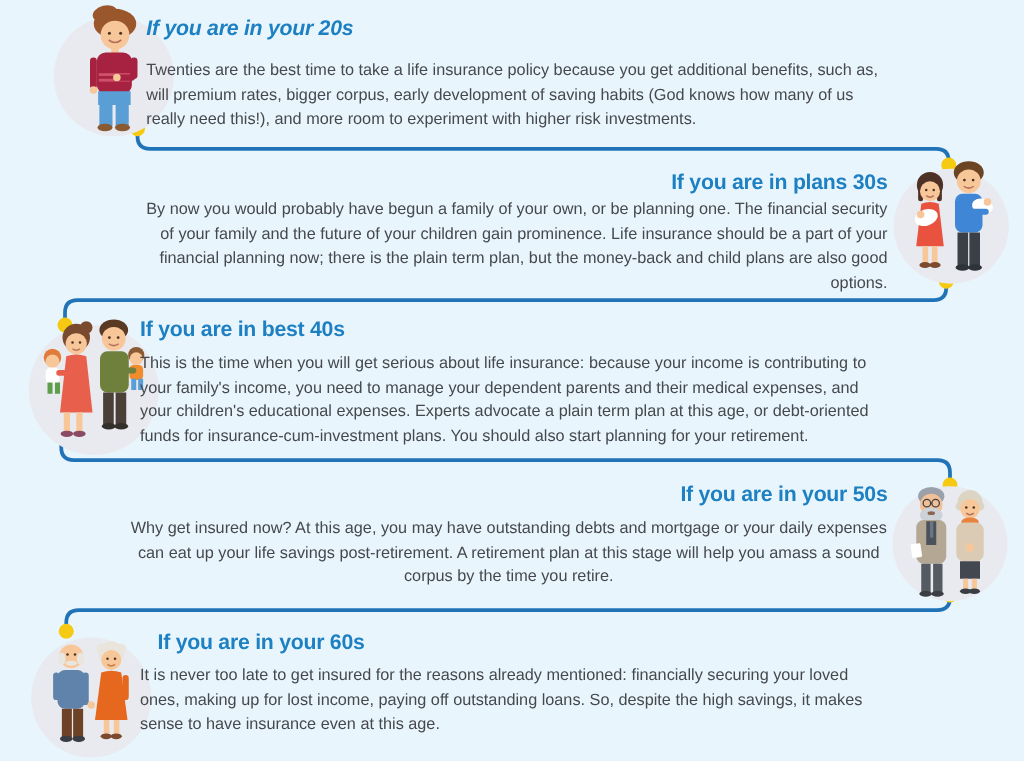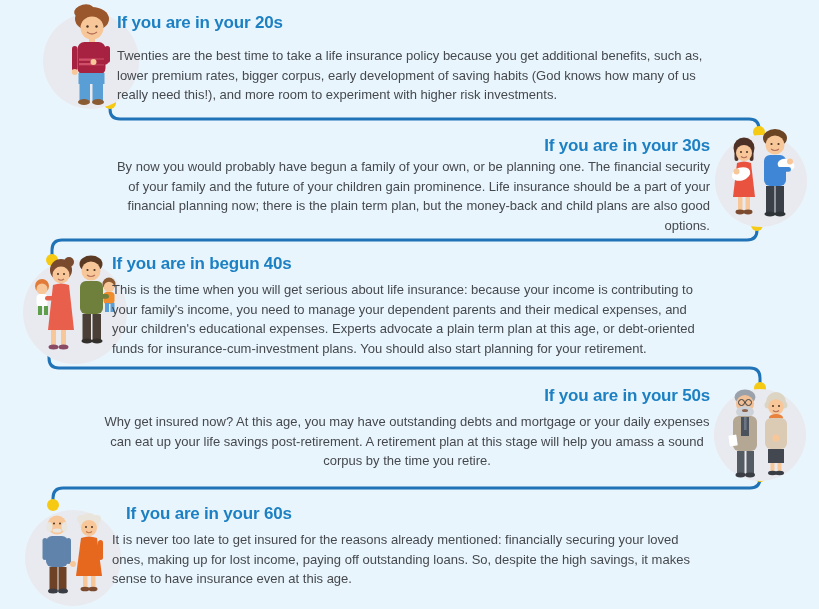--- a/index.html
+++ b/index.html
@@ -80,22 +80,22 @@
           <rect x="52" y="57.5" width="15" height="5" rx="2.5" fill="#a62240"></rect>
           <circle cx="52.5" cy="60" r="3" fill="#f7c79a"></circle>
           <rect x="37.5" y="71" width="26" height="11" fill="#5a9ed6"></rect>
           <rect x="38.5" y="80" width="10.5" height="19" fill="#5a9ed6"></rect>
           <rect x="51.5" y="80" width="10.5" height="19" fill="#5a9ed6"></rect>
           <ellipse cx="43" cy="100" rx="6" ry="3" fill="#8a5a33"></ellipse>
           <ellipse cx="57" cy="100" rx="6" ry="3" fill="#8a5a33"></ellipse>
         </g>
       </svg>
     </div>
-    <div class="heading" style="left:117px;top:13px;">If you are in your 20s</div>
-    <div class="body-text" style="left:117px;top:46px;width:594px;">Twenties are the best time to take a life insurance policy because you get additional benefits, such as, lower premium rates, bigger corpus, early development of saving habits (God knows how many of us really need this!), and more room to experiment with higher risk investments.</div>
+    <div class="heading" style="left:117px;top:13px;font-style:italic;">If you are in your 20s</div>
+    <div class="body-text" style="left:117px;top:46px;width:594px;">Twenties are the best time to take a life insurance policy because you get additional benefits, such as, will premium rates, bigger corpus, early development of saving habits (God knows how many of us really need this!), and more room to experiment with higher risk investments.</div>
   </div>
 
   <div class="section">
     <div class="avatar" style="left:711px;top:125px;">
       <svg width="100" height="108" viewBox="0 0 100 108">
         <circle class="avatar-circle" cx="50" cy="56" r="46"></circle>
         <g>
 
           <circle cx="33" cy="23" r="10.5" fill="#4e3126"></circle>
           <rect x="23.5" y="22" width="4" height="14" rx="2" fill="#4e3126"></rect>
@@ -121,21 +121,21 @@
           <ellipse cx="75" cy="40" rx="8.5" ry="6" fill="#ffffff" transform="rotate(14 75 40)"></ellipse>
           <circle cx="79" cy="36.5" r="3" fill="#f7c79a"></circle>
           <rect x="64" y="42" width="16" height="4.8" rx="2.4" fill="#3f87d6"></rect>
           <rect x="55" y="61" width="8.5" height="27" fill="#3b4048"></rect>
           <rect x="64.5" y="61" width="8.5" height="27" fill="#3b4048"></rect>
           <ellipse cx="59" cy="89" rx="5.5" ry="2.6" fill="#2e3338"></ellipse>
           <ellipse cx="69" cy="89" rx="5.5" ry="2.6" fill="#2e3338"></ellipse>
         </g>
       </svg>
     </div>
-    <div class="heading align-right" style="left:104px;top:136px;width:606px;">If you are in your 30s</div>
+    <div class="heading align-right" style="left:104px;top:136px;width:606px;">If you are in plans 30s</div>
     <div class="body-text align-right" style="left:104px;top:157px;width:606px;">By now you would probably have begun a family of your own, or be planning one. The financial security of your family and the future of your children gain prominence. Life insurance should be a part of your financial planning now; there is the plain term plan, but the money-back and child plans are also good options.</div>
   </div>
 
   <div class="section">
     <div class="avatar" style="left:21px;top:250px;">
       <svg width="108" height="114" viewBox="0 0 108 114">
         <circle class="avatar-circle" cx="54" cy="62" r="52"></circle>
         <g>
 
           <circle cx="40" cy="20" r="11" fill="#7a4a2e"></circle>
@@ -170,21 +170,21 @@
           <rect x="84" y="53" width="4" height="9" fill="#5a9ed6"></rect>
           <rect x="89.5" y="53" width="4" height="9" fill="#5a9ed6"></rect>
           <rect x="74" y="44" width="14" height="4.8" rx="2.4" fill="#6f7f3c"></rect>
           <rect x="61.5" y="64" width="8.5" height="26" fill="#4a4038"></rect>
           <rect x="71.5" y="64" width="8.5" height="26" fill="#4a4038"></rect>
           <ellipse cx="66" cy="91" rx="5.5" ry="2.6" fill="#33302b"></ellipse>
           <ellipse cx="76" cy="91" rx="5.5" ry="2.6" fill="#33302b"></ellipse>
         </g>
       </svg>
     </div>
-    <div class="heading" style="left:112px;top:254px;">If you are in begun 40s</div>
+    <div class="heading" style="left:112px;top:254px;">If you are in best 40s</div>
     <div class="body-text" style="left:112px;top:280px;width:598px;">This is the time when you will get serious about life insurance: because your income is contributing to your family's income, you need to manage your dependent parents and their medical expenses, and your children's educational expenses. Experts advocate a plain term plan at this age, or debt-oriented funds for insurance-cum-investment plans. You should also start planning for your retirement.</div>
   </div>
 
   <div class="section">
     <div class="avatar" style="left:712px;top:385px;">
       <svg width="96" height="100" viewBox="0 0 96 100">
         <circle class="avatar-circle" cx="48" cy="50" r="46"></circle>
         <g>
 
           <ellipse cx="33" cy="12" rx="10.5" ry="7.5" fill="#9aa1aa"></ellipse>

